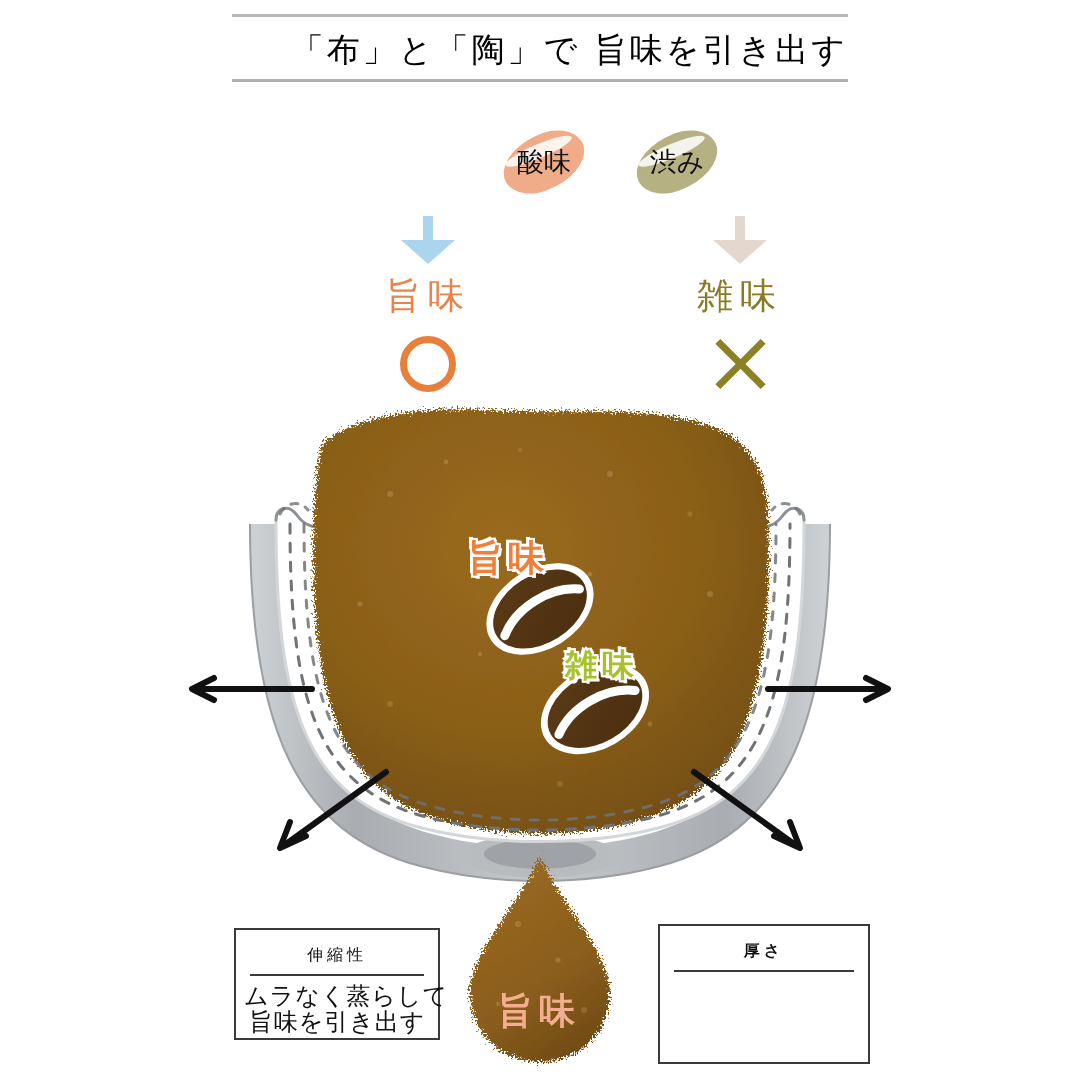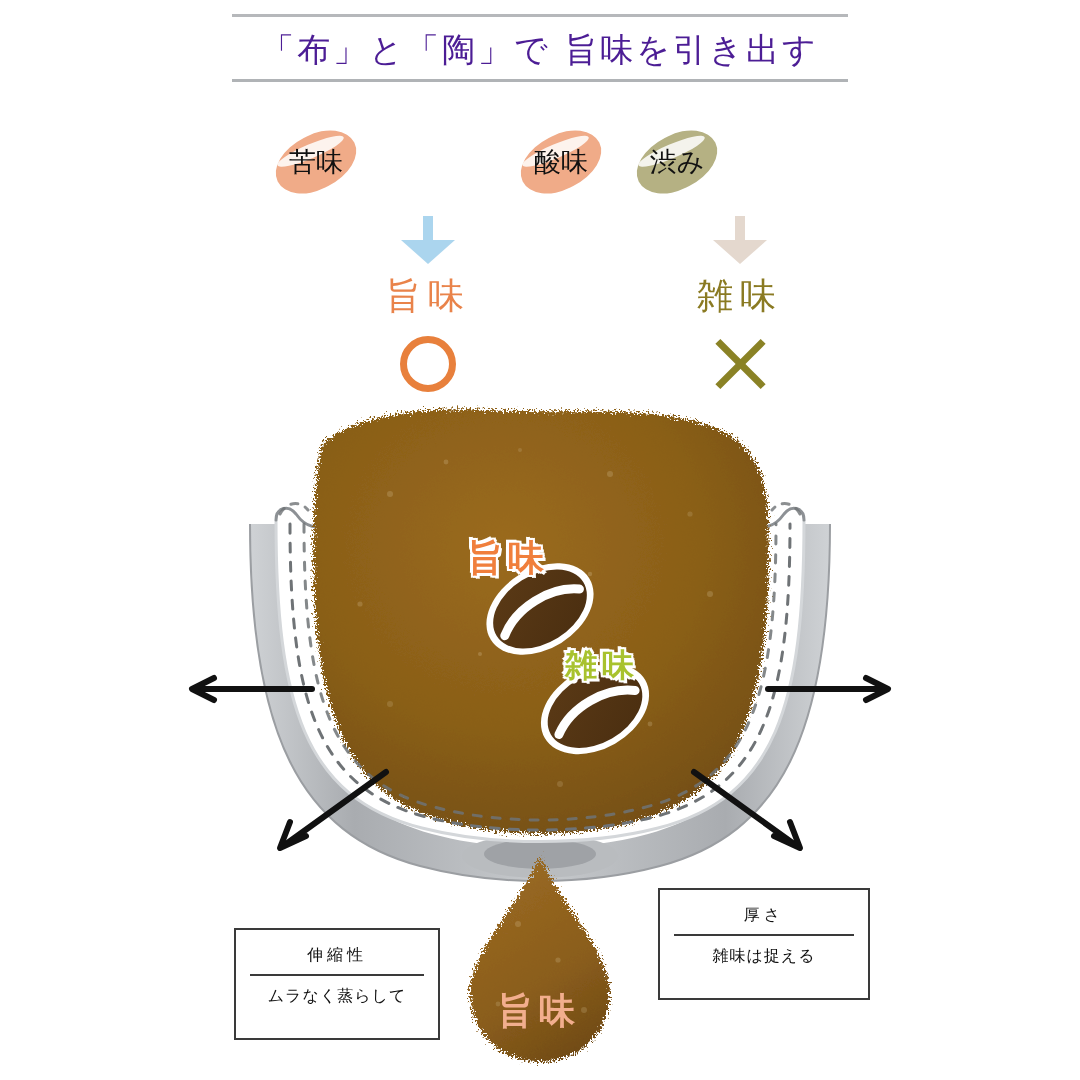--- a/index.html
+++ b/index.html
@@ -23,26 +23,26 @@
     top: 14px;
     width: 616px;
   }
   .rule {
     height: 3px;
     background: #b6b8bb;
     width: 100%;
   }
   .rule.bottom { background: #b0b3b6; height: 3px; }
   .title-text {
-    text-align: center;
+    text-align: right;
     font-size: 33px;
     line-height: 1;
     padding: 16px 0 13px 0;
     letter-spacing: 3px;
-    color: #4c1d95;
+    color: #000000;
     white-space: nowrap;
   }
 
   
   .badges {
     position: absolute;
     top: 126px;
     left: 0;
     width: 1080px;
     height: 84px;
@@ -214,45 +214,41 @@
     padding-bottom: 4px;
     white-space: nowrap;
   }
   .cap-underline {
     height: 2px;
     background: #3a3a3a;
     margin: 0 6px 7px 6px;
   }
   .cap-line {
     text-align: center;
-    font-size: 16px;
+    font-size: 24px;
     line-height: 26px;
     letter-spacing: 1px;
     color: #111;
     white-space: nowrap;
   }
 </style>
 </head>
 <body>
 
 <div class="title-block">
   <div class="rule top"></div>
   <div class="title-text">「布」と「陶」で 旨味を引き出す</div>
   <div class="rule bottom"></div>
 </div>
 
 <div class="badges">
 
-  <div class="badge" style="left:268px;">
-    <div class="blob peach"></div>
-    <div class="btext">苦味</div>
-  </div>
-
-
-  <div class="badge" style="left:513px;">
+
+
+  <div class="badge" style="left:496px;">
     <div class="blob peach"></div>
     <div class="btext">酸味</div>
   </div>
 
   <div class="badge" style="left:629px;text-decoration:underline;">
     <div class="blob olive"></div>
     <div class="btext">渋み</div>
   </div>
 
 
@@ -464,19 +460,19 @@
 
   <div class="ground-text zatsu-in" style="left:565px; top:240px;">雑味</div>
 
   <div class="ground-text drop-label" style="left:497px; top:583px;">旨味</div>
 </div>
 
 <div class="cap-box" style="left:234px; top:928px; width:206px; height:112px;">
   <div class="cap-head">伸縮性</div>
   <div class="cap-underline"></div>
   <div class="cap-line">ムラなく蒸らして</div>
-</div>
-
-<div class="cap-box" style="left:658px; top:888px; width:212px; height:112px;">
+  <div class="cap-line">旨味を引き出す</div>
+</div>
+
+<div class="cap-box" style="left:658px; top:924px; width:212px; height:140px;font-weight:bold;">
   <div class="cap-head">厚さ</div>
   <div class="cap-underline"></div>
-  <div class="cap-line">雑味は捉える</div>
 </div>
 
 </body></html>

